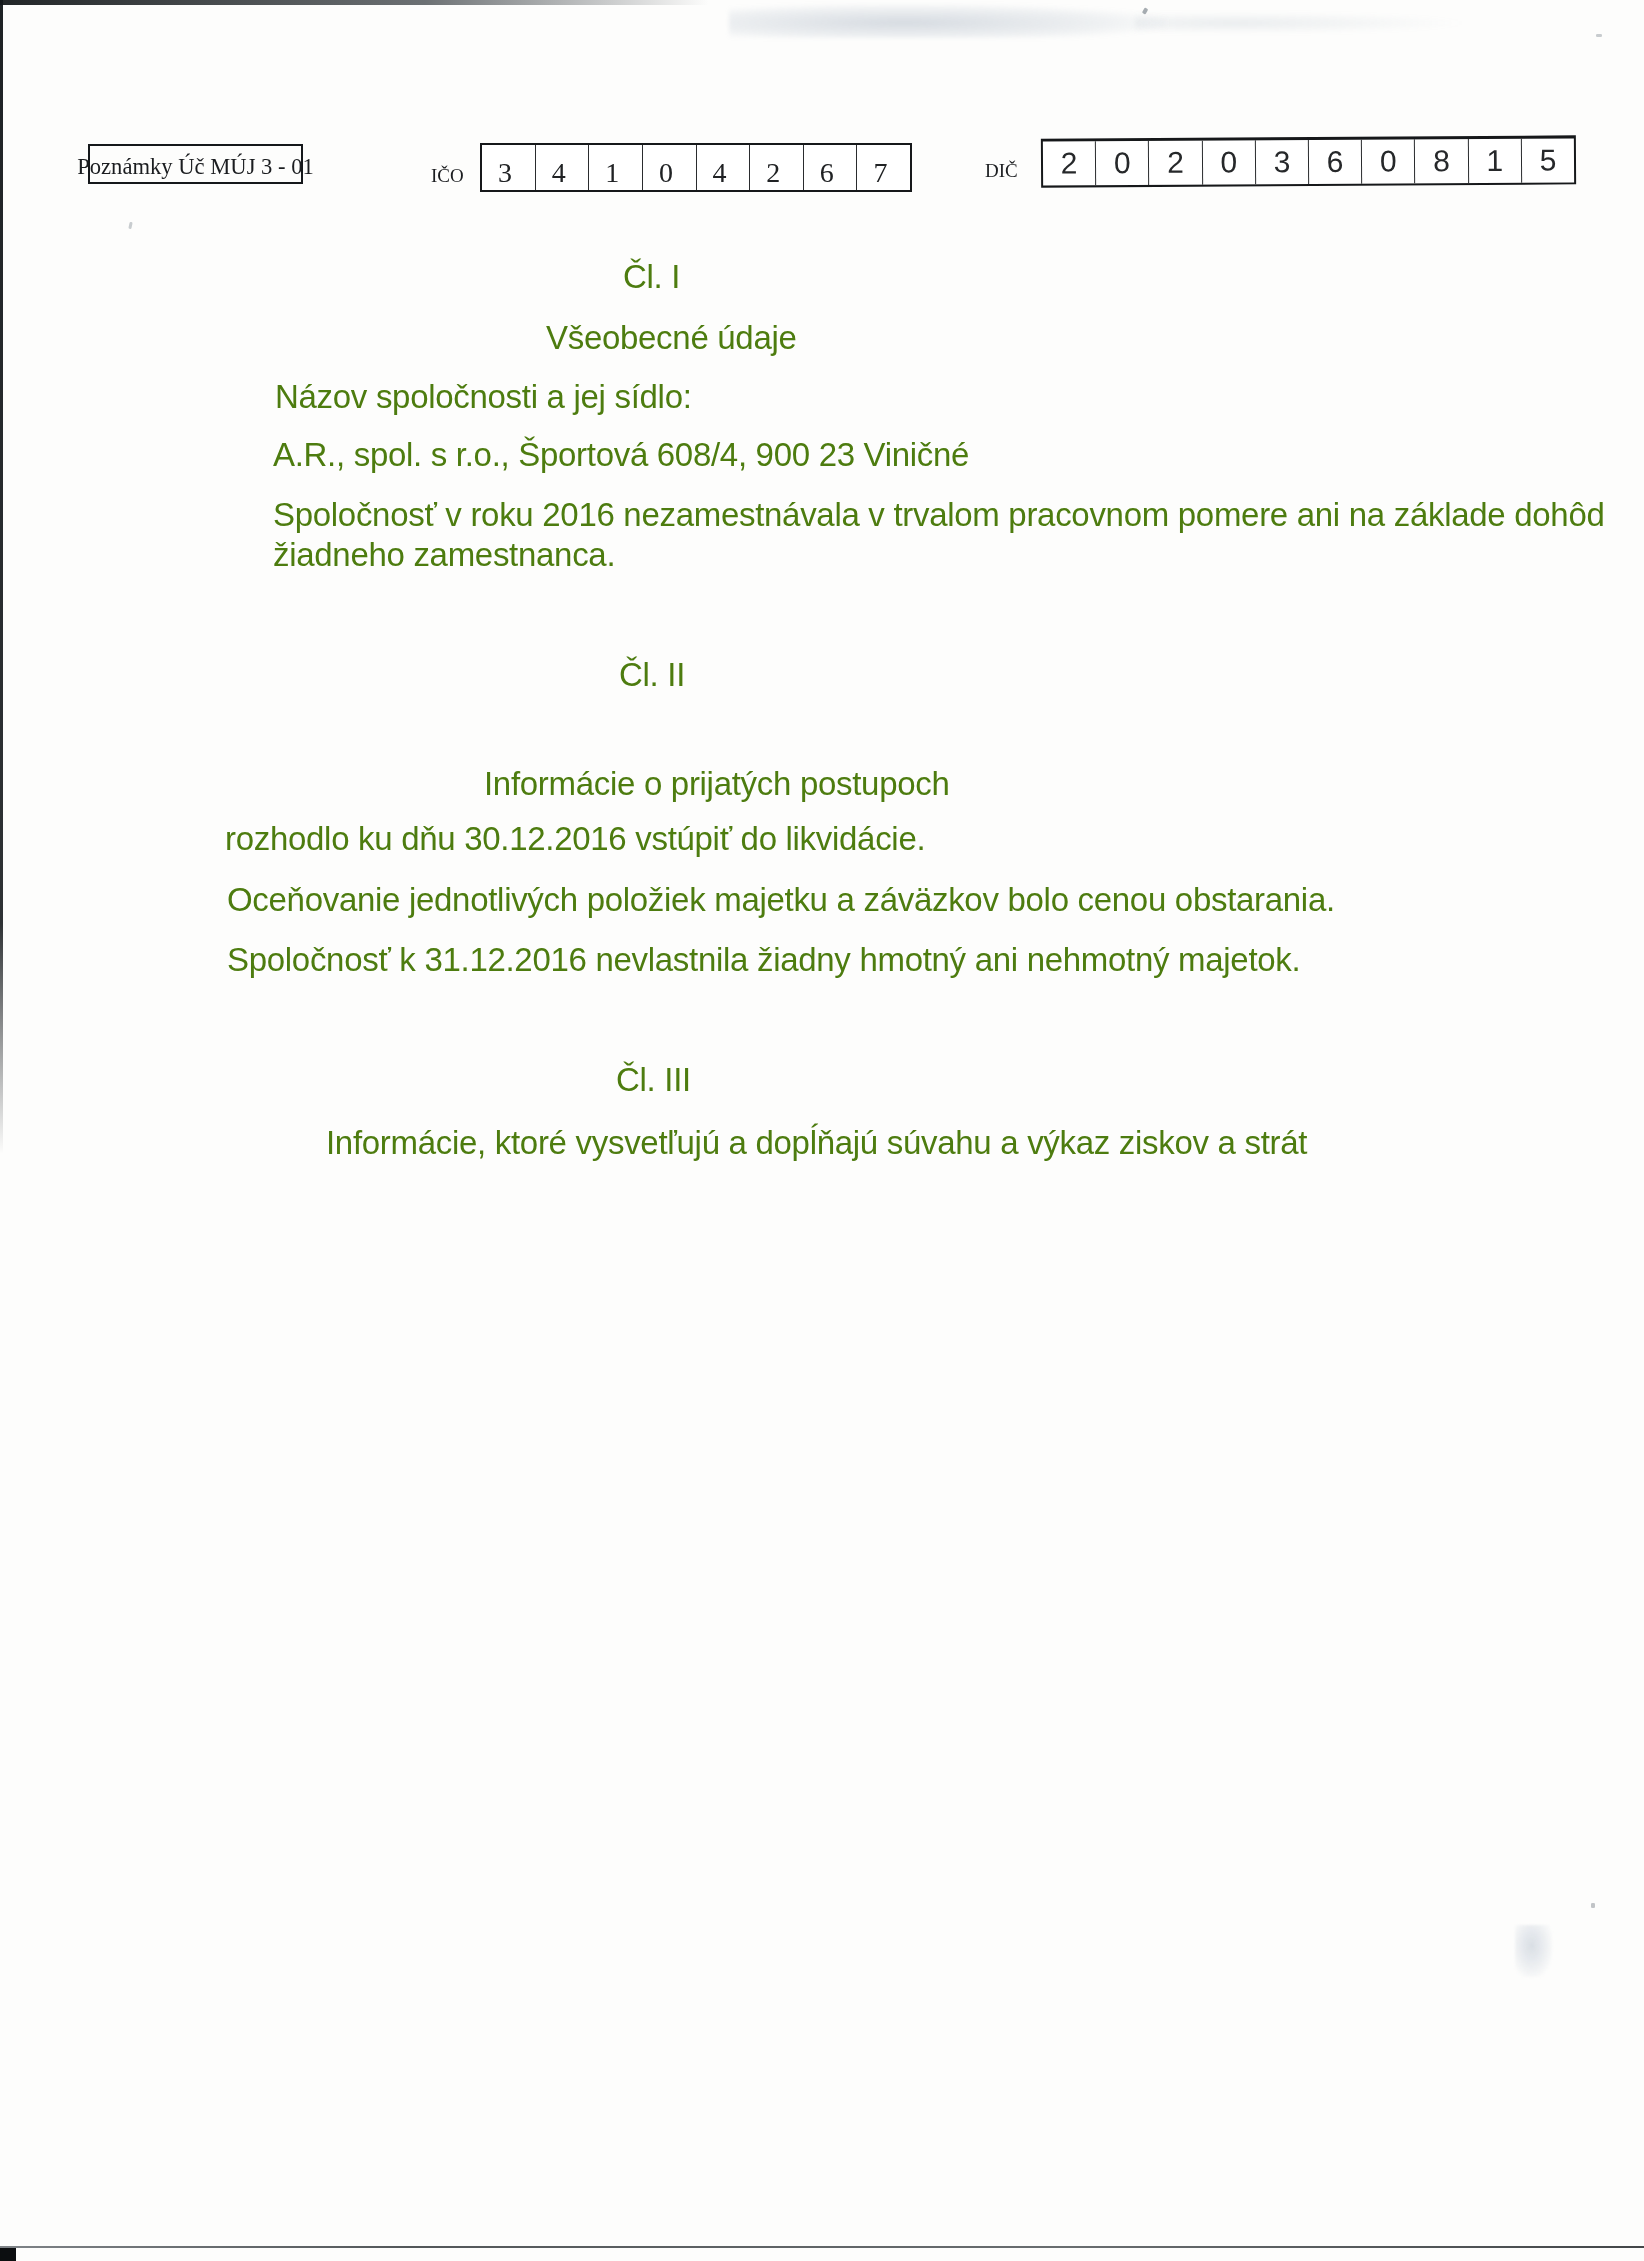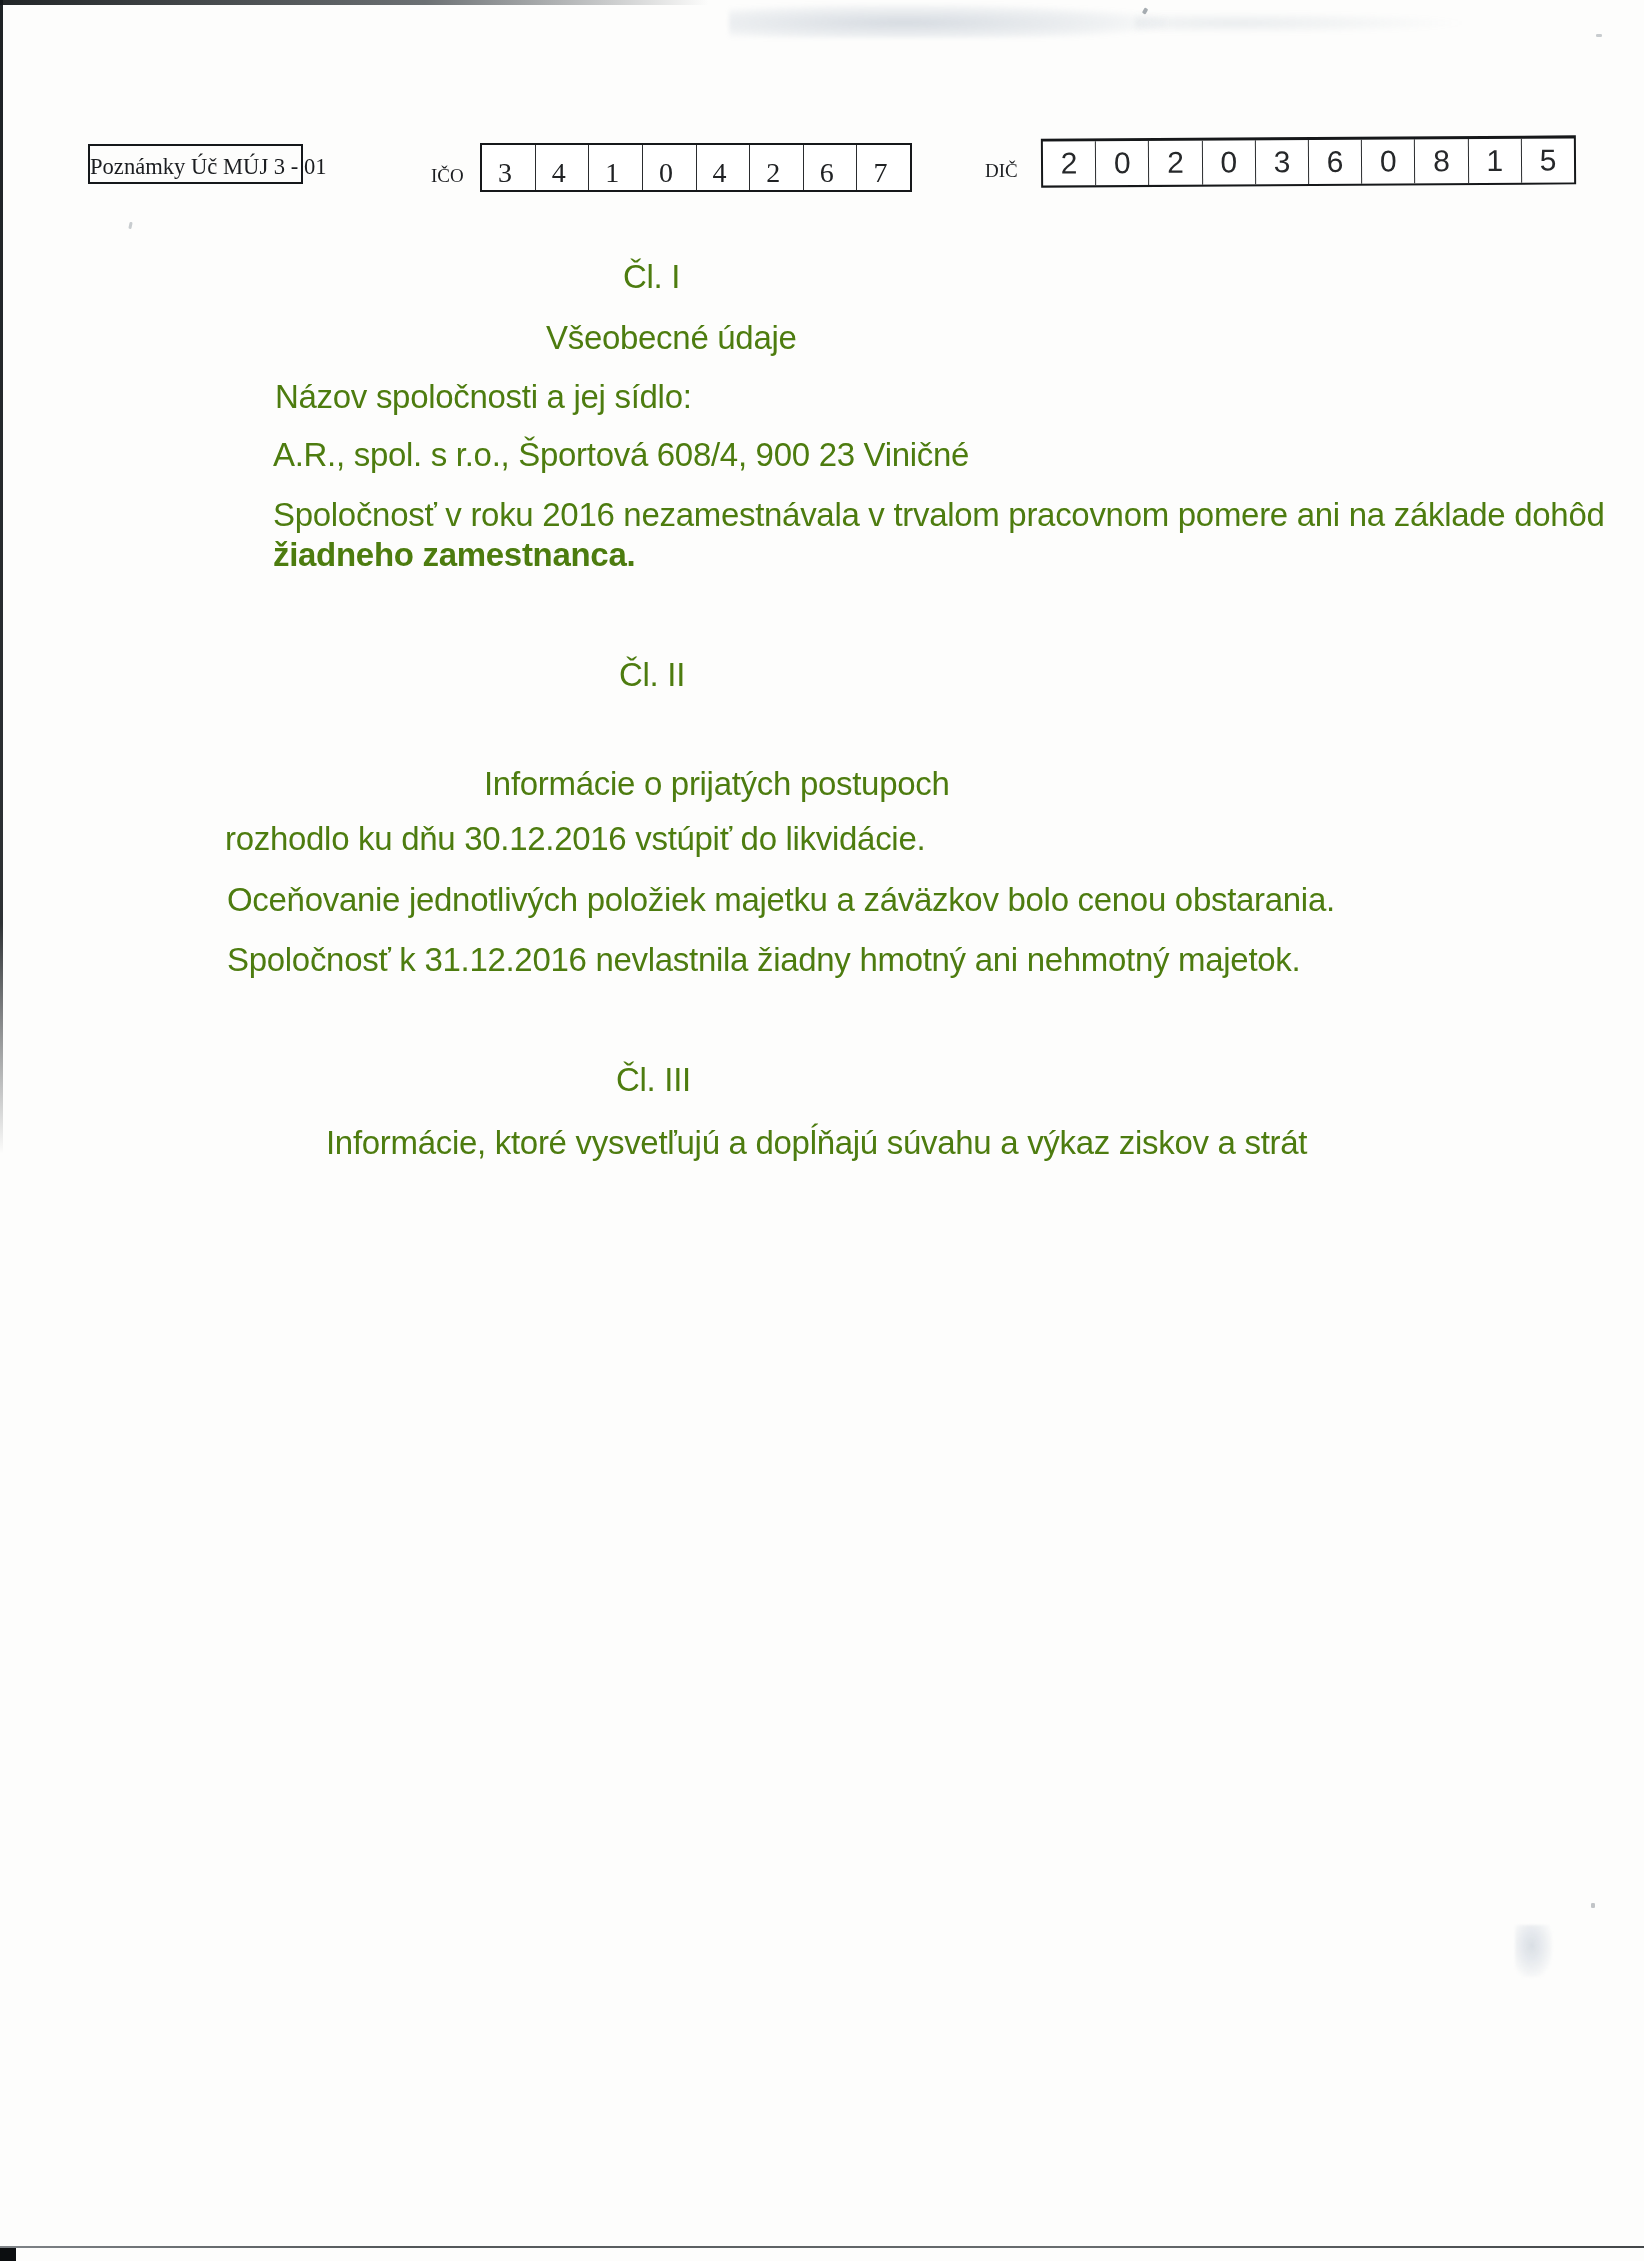--- a/index.html
+++ b/index.html
@@ -45,21 +45,21 @@
     position: absolute; left: 0; top: 2246px; width: 1644px; height: 1.9px;
     background: linear-gradient(to right, #70757a, #3f4447 25%, #585d60 65%, #2e3235);
     opacity: .9;
   }
   .bottom-blob { position: absolute; left: 0; top: 2248px; width: 15.5px; height: 13px; background: #0c0e10; }
 
   
   .form-code-box {
     position: absolute; left: 88px; top: 144px; width: 215px; height: 40px;
     border: 2.6px solid #15181b; box-sizing: border-box;
-    display: flex; align-items: center; 
+    display: flex; align-items: center; justify-content: center;
     padding-top: 5.2px;
     font-family: "Liberation Serif", serif; font-size: 22.6px; color: #1b1d20;
     white-space: nowrap;
   }
   .reg-label {
     position: absolute;
     font-family: "Liberation Serif", serif; font-size: 19px; color: #1c1e21;
   }
   .reg-label.ico { left: 431px; top: 165px; }
   .reg-label.dic { left: 985px; top: 160px; }
@@ -178,21 +178,21 @@
     <div class="cell">
         <span>5</span>
       </div>
   </div>
 
   <div class="line" style="left:623px; top:258px;">Čl. I</div>
   <div class="line" style="left:546px; top:319px;">Všeobecné údaje</div>
   <div class="line" style="left:275px; top:378px;">Názov spoločnosti a jej sídlo:</div>
   <div class="line" style="left:273px; top:436px;">A.R., spol. s r.o., Športová 608/4, 900 23 Viničné</div>
   <div class="line" style="left:273px; top:496px;">Spoločnosť v roku 2016 nezamestnávala v trvalom pracovnom pomere ani na základe dohôd</div>
-  <div class="line" style="left:273px; top:536px;font-weight:bold;">žiadneho zamestnanca.</div>
+  <div class="line" style="left:273px; top:536px;">žiadneho zamestnanca.</div>
 
   <div class="line" style="left:619px; top:656px;">Čl. II</div>
   <div class="line" style="left:484px; top:717px;margin-top:48px;">Informácie o prijatých postupoch</div>
   <div class="line" style="left:225px; top:820px;">rozhodlo ku dňu 30.12.2016 vstúpiť do likvidácie.</div>
   <div class="line" style="left:227px; top:881px;">Oceňovanie jednotlivých položiek majetku a záväzkov bolo cenou obstarania.</div>
   <div class="line" style="left:227px; top:941px;">Spoločnosť k 31.12.2016 nevlastnila žiadny hmotný ani nehmotný majetok.</div>
 
   <div class="line" style="left:616px; top:1061px;">Čl. III</div>
   <div class="line" style="left:326px; top:1124px;">Informácie, ktoré vysvetľujú a dopĺňajú súvahu a výkaz ziskov a strát</div>
 

